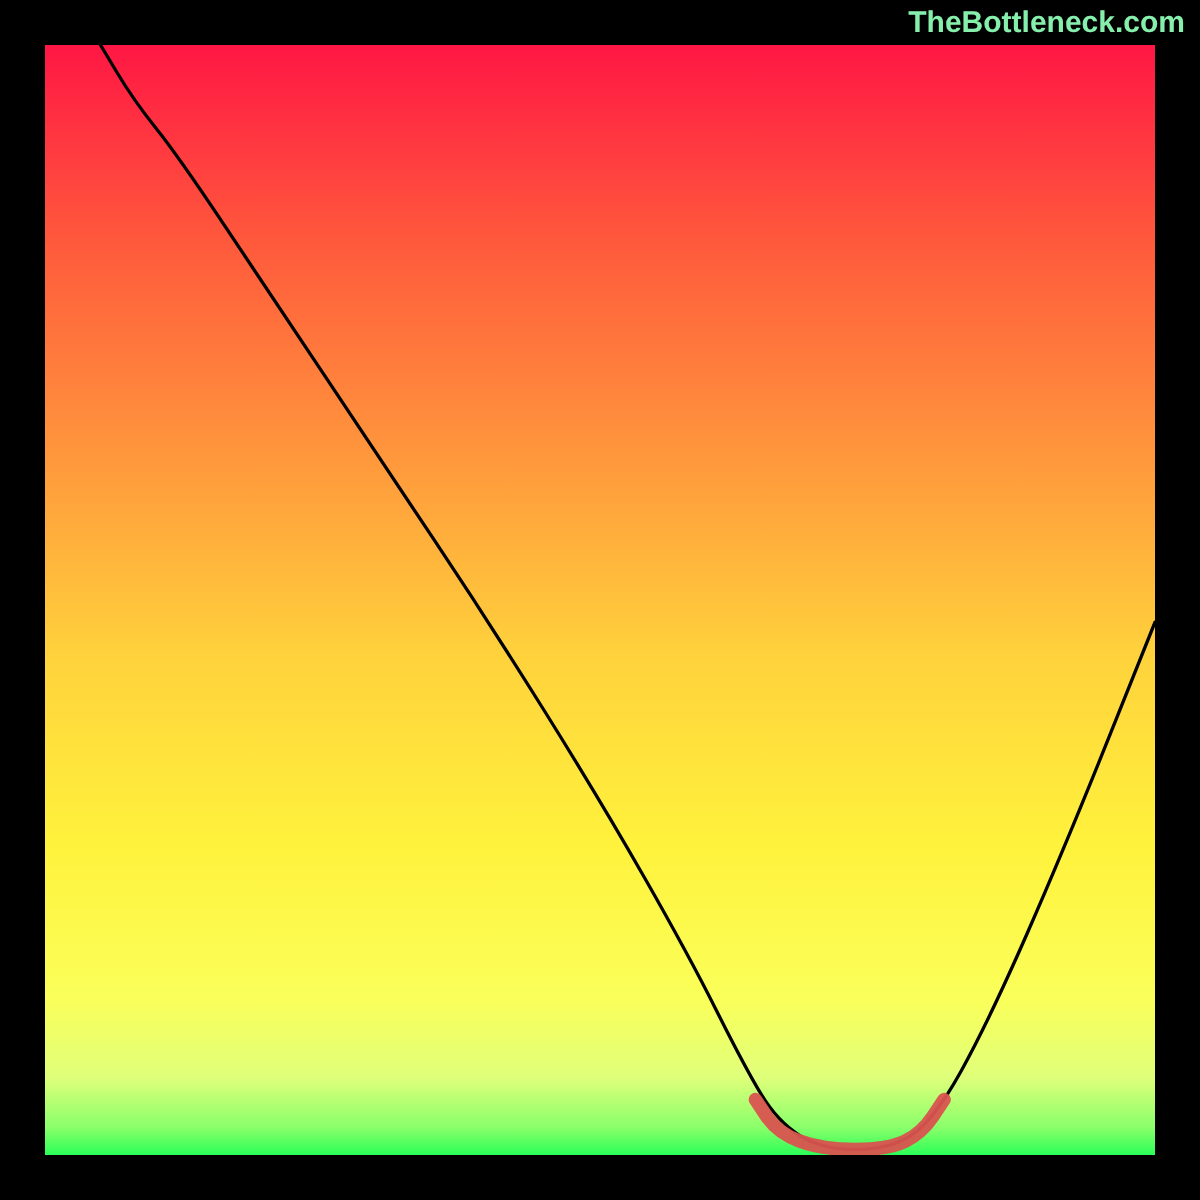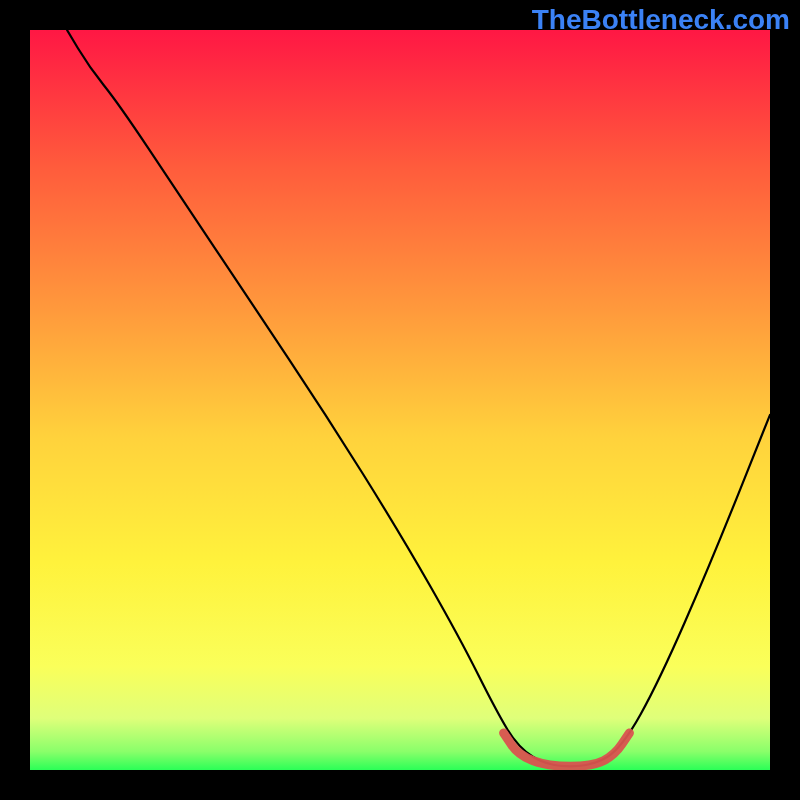--- a/index.html
+++ b/index.html
@@ -14,22 +14,22 @@
   .frame {
     position: relative;
     width: 800px;
     height: 800px;
     background: #000;
   }
   .watermark {
     position: absolute;
     top: 4px;
     right: 10px;
-    color: #3b82f6;
-    font-size: 28px;
+    color: #86efac;
+    font-size: 20px;
     font-weight: 600;
     z-index: 10;
   }
   .plot {
     position: absolute;
     left: 30px;
     top: 30px;
     width: 740px;
     height: 740px;
   }

